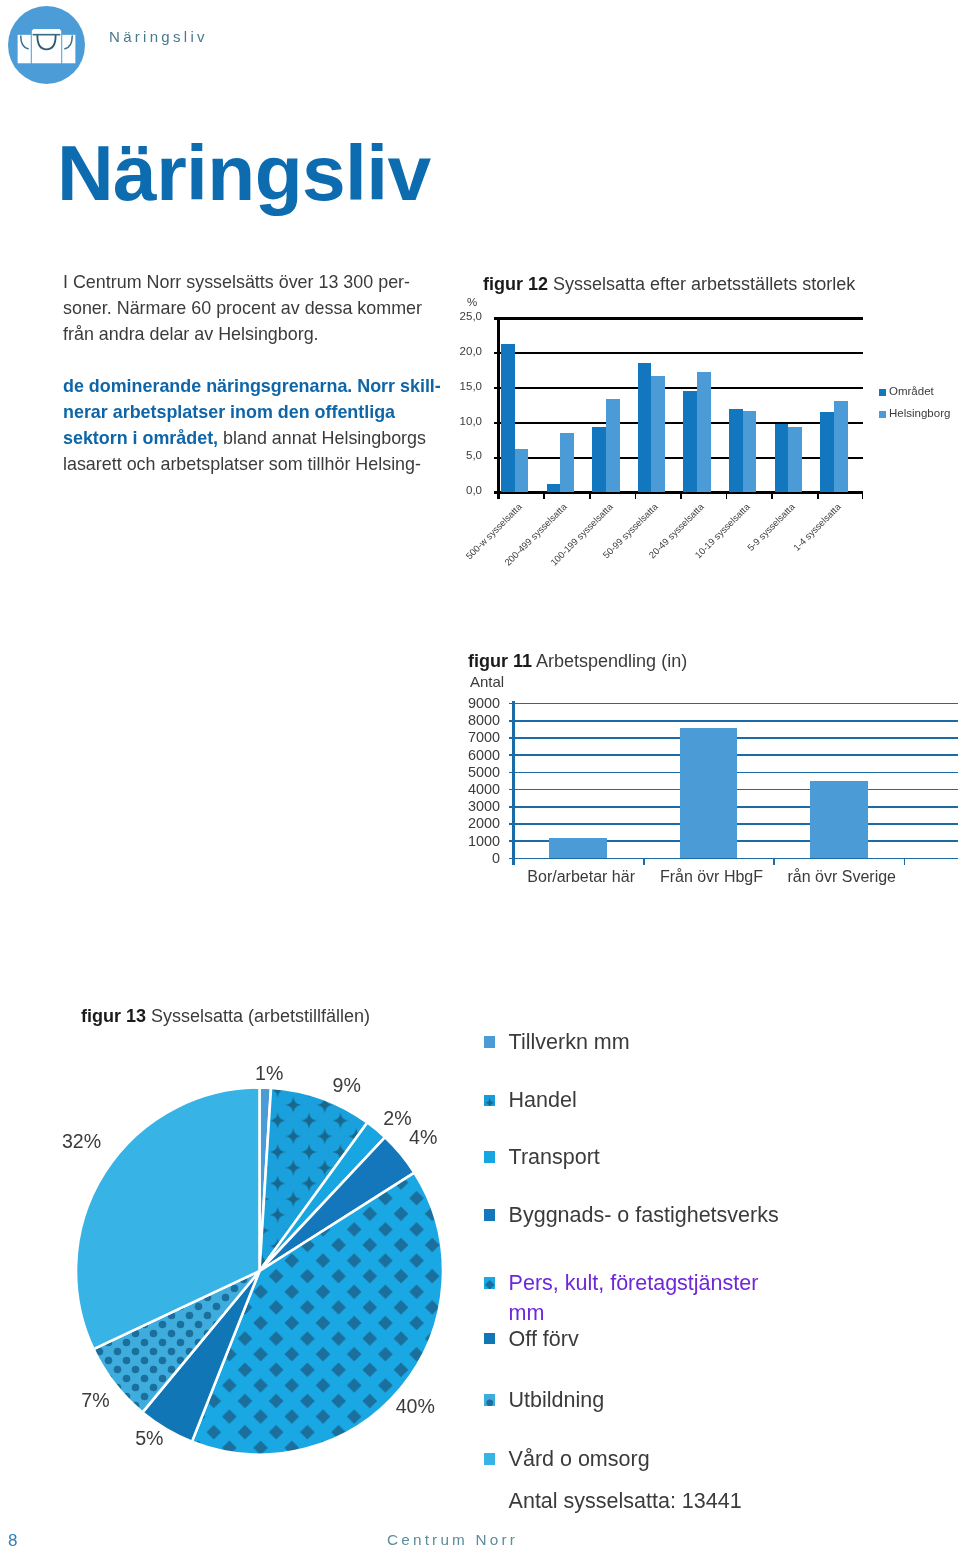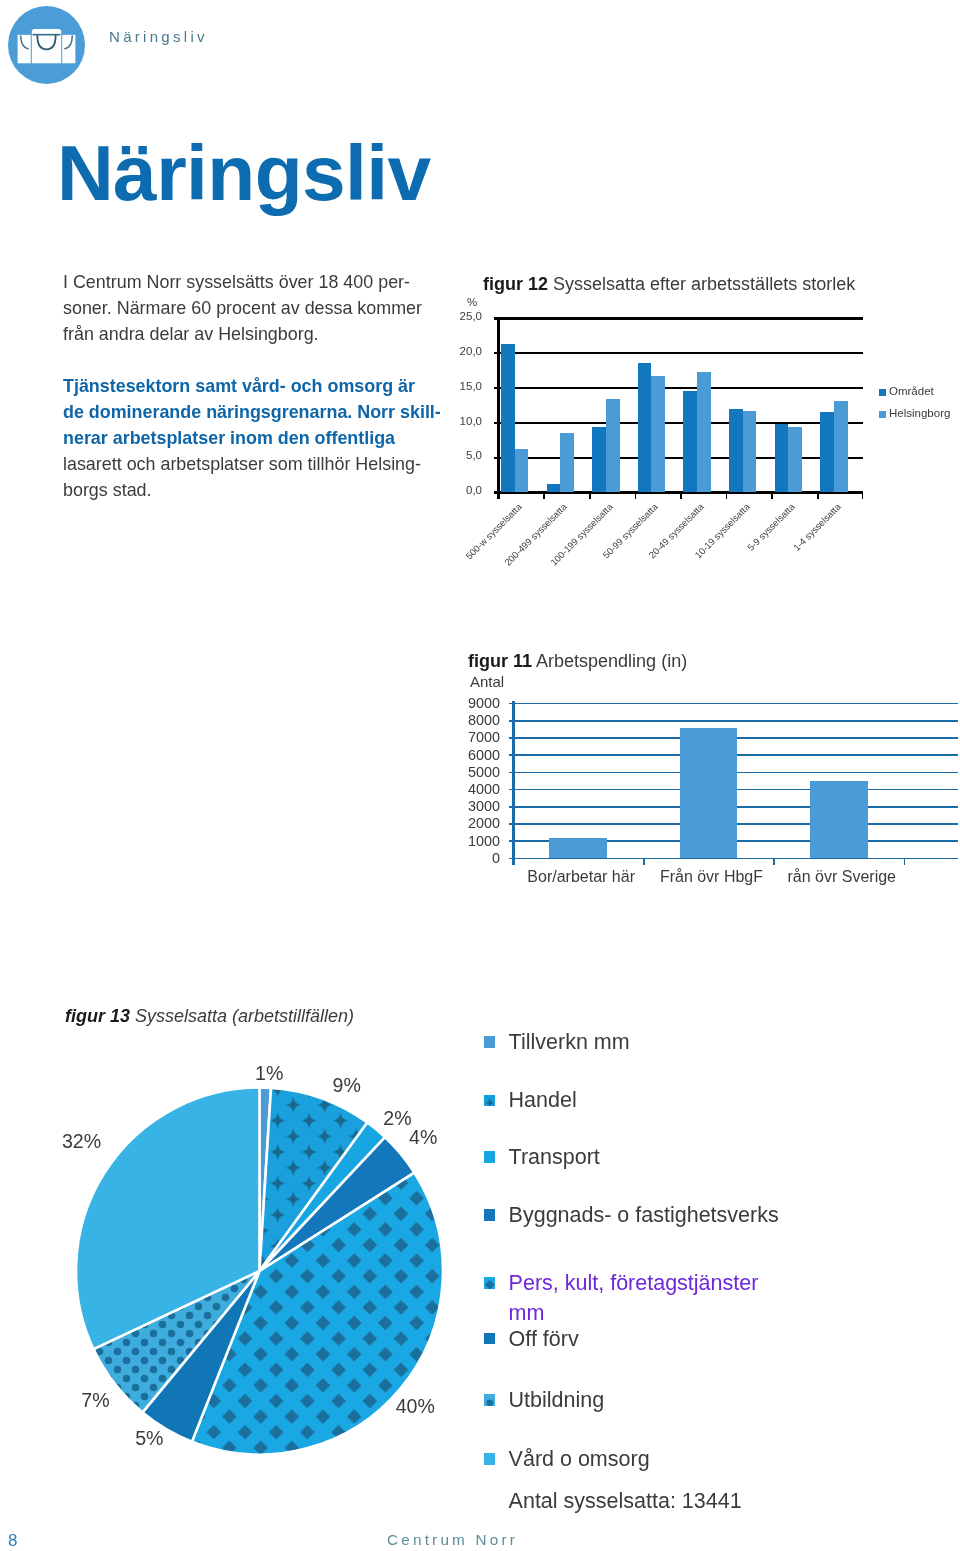--- a/index.html
+++ b/index.html
@@ -32,21 +32,21 @@
   #fig12-title{left:467px;top:274px;margin-left:16px;}
   #fig12-ylabel{position:absolute;left:467px;top:296px;}
   #fig12{left:452px;top:310px;width:500px;height:200px;}
 
   
   #fig11-title{left:468px;top:651px;}
   #fig11-ylabel{position:absolute;left:470px;top:673px;font-size:15px;}
   #fig11{left:450px;top:690px;width:510px;height:200px;}
 
   
-  #fig13-title{left:65px;top:1006px;font-style:italic;}
+  #fig13-title{left:81px;top:1006px;}
   #fig13{left:50px;top:1050px;width:430px;height:450px;}
   #fig13-legend{left:480px;top:1022px;width:482px;}
 
   
   #footer-page{left:8px;top:1531px;font-size:17px;color:#2f7fb5;}
   #footer-pub{left:387px;top:1531px;font-size:15.3px;color:#5b8d9c;letter-spacing:3.2px;}
 </style>
 </head>
 <body>
 
@@ -66,30 +66,29 @@
       <path d="M23.5 27.0 h29.0 v28.8 h-29.0 Z" fill="#fcfeff"></path>
       <path d="M25.2 22.3 h25.6 l1.7 1.9 v2.8 h-29.0 v-2.8 Z" fill="#fcfeff"></path>
       <path d="M24.3 28.0 h27.4" fill="none" stroke="#3a6b85" stroke-width="1.45"></path>
       <path d="M29.0 29.0 c0 9.2 2.9 13.2 9.0 13.2 c6.1 0 9.0 -4.0 9.0 -13.2" fill="none" stroke="#33596e" stroke-width="1.8" stroke-linecap="round"></path>
     </svg>
   </div>
   <div class="abs" id="hdr-label">Näringsliv</div>
   <div class="abs" id="page-title">Näringsliv</div>
 
   <div class="abs introcol" id="intro-p1">
-    <div class="tline">I Centrum Norr sysselsätts över 18 400 per-</div>
+    <div class="tline">I Centrum Norr sysselsätts över 13 300 per-</div>
     <div class="tline">soner. Närmare 60 procent av dessa kommer</div>
     <div class="tline">från andra delar av Helsingborg.</div>
   </div>
   <div class="abs introcol" id="intro-p2">
-    <div class="tline"><span class="bluebold">Tjänstesektorn samt vård- och omsorg är</span><span></span></div>
     <div class="tline"><span class="bluebold">de dominerande näringsgrenarna. Norr skill-</span><span></span></div>
     <div class="tline"><span class="bluebold">nerar arbetsplatser inom den offentliga</span><span></span></div>
+    <div class="tline"><span class="bluebold">sektorn i området,</span><span> bland annat Helsingborgs</span></div>
     <div class="tline"><span>lasarett och arbetsplatser som tillhör Helsing-</span></div>
-    <div class="tline"><span>borgs stad.</span></div>
   </div>
 
   <div class="abs figtitle" id="fig12-title"><b>figur 12</b> <span>Sysselsatta efter arbetsställets storlek</span></div>
   <div class="axlabel" id="fig12-ylabel">%</div>
   <div class="abs" id="fig12"><svg width="500" height="200" shape-rendering="crispEdges">
         <line x1="42" y1="8.5" x2="411" y2="8.5" stroke="#000" stroke-width="2.2"></line>
         <line x1="42" y1="43.29999999999998" x2="411" y2="43.29999999999998" stroke="#000" stroke-width="1.8"></line>
         <line x1="42" y1="78.10000000000001" x2="411" y2="78.10000000000001" stroke="#000" stroke-width="1.8"></line>
         <line x1="42" y1="112.89999999999999" x2="411" y2="112.89999999999999" stroke="#000" stroke-width="1.8"></line>
         <line x1="42" y1="147.7" x2="411" y2="147.7" stroke="#000" stroke-width="1.8"></line>

